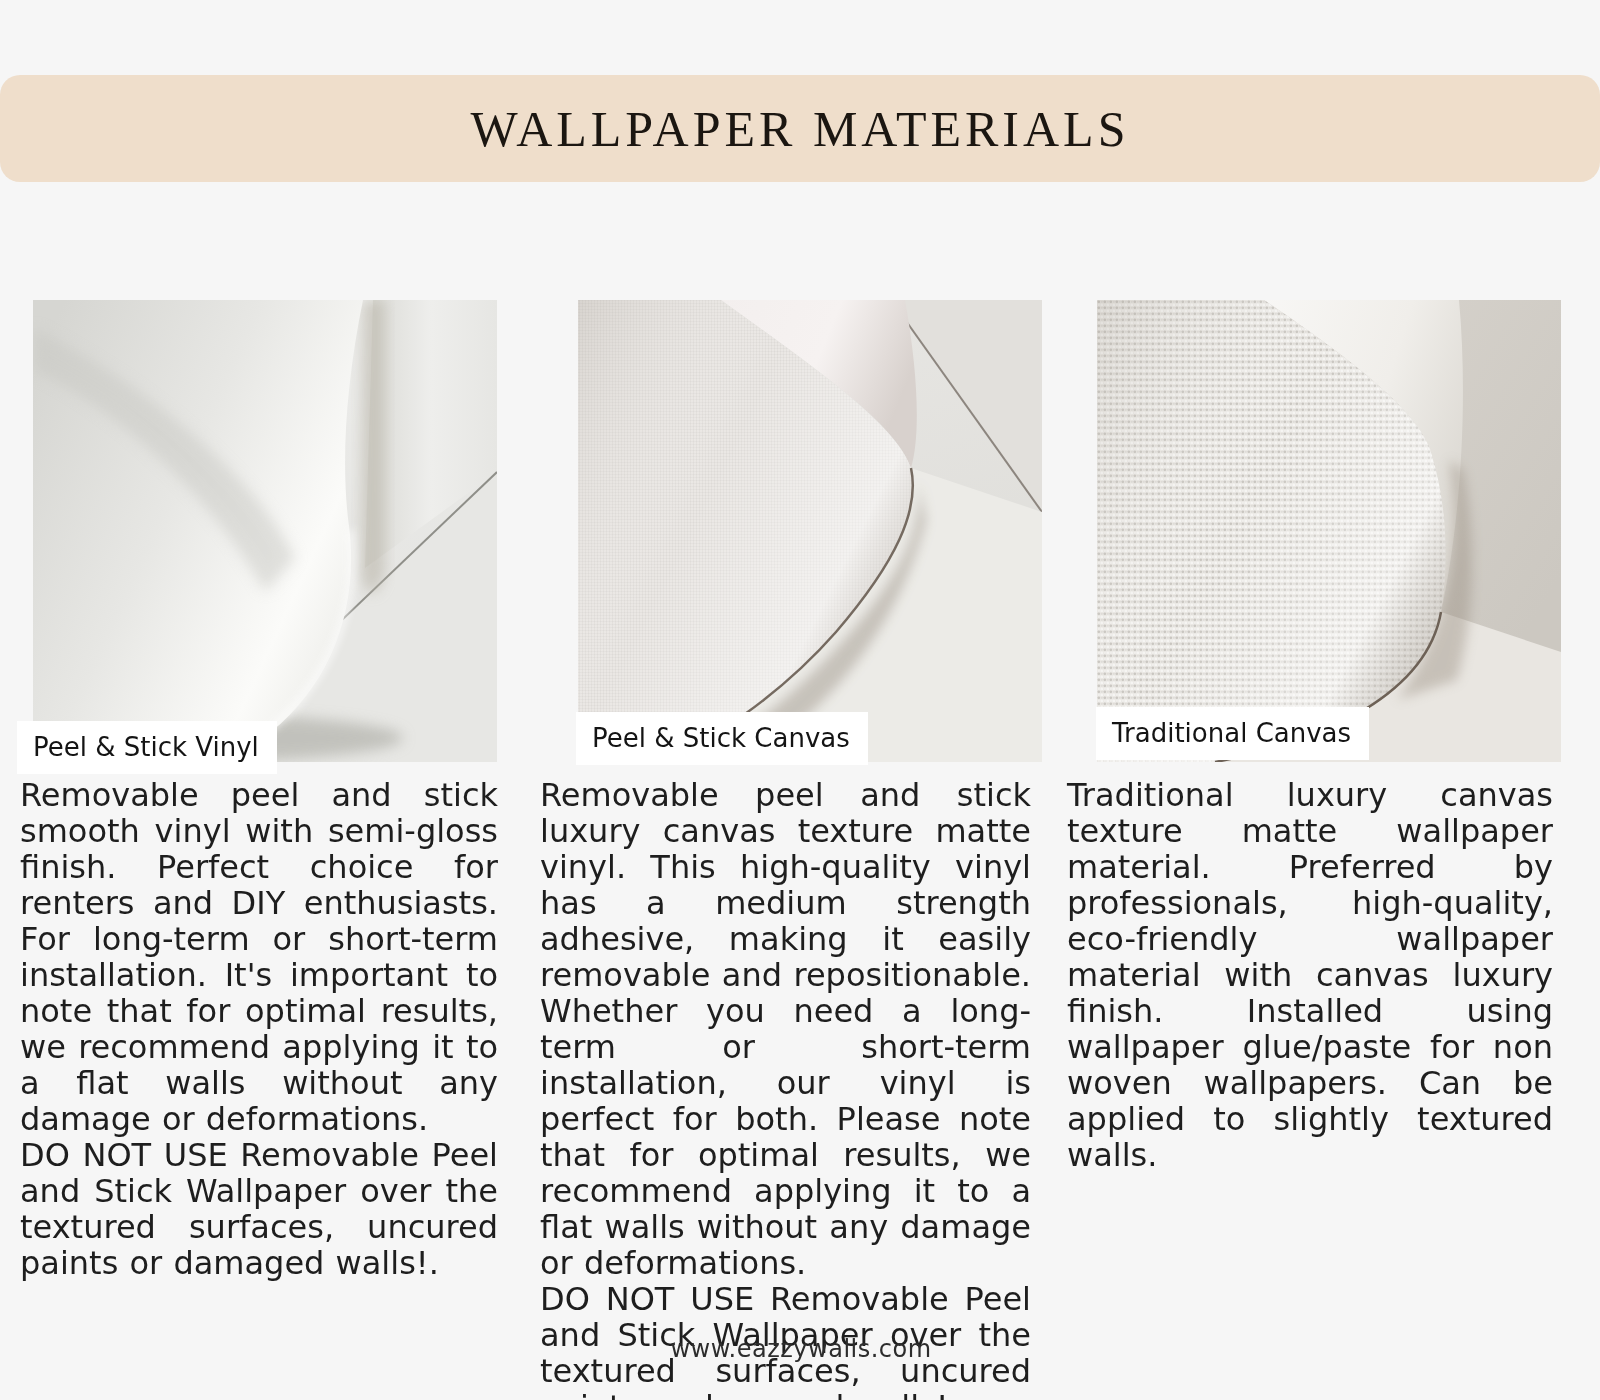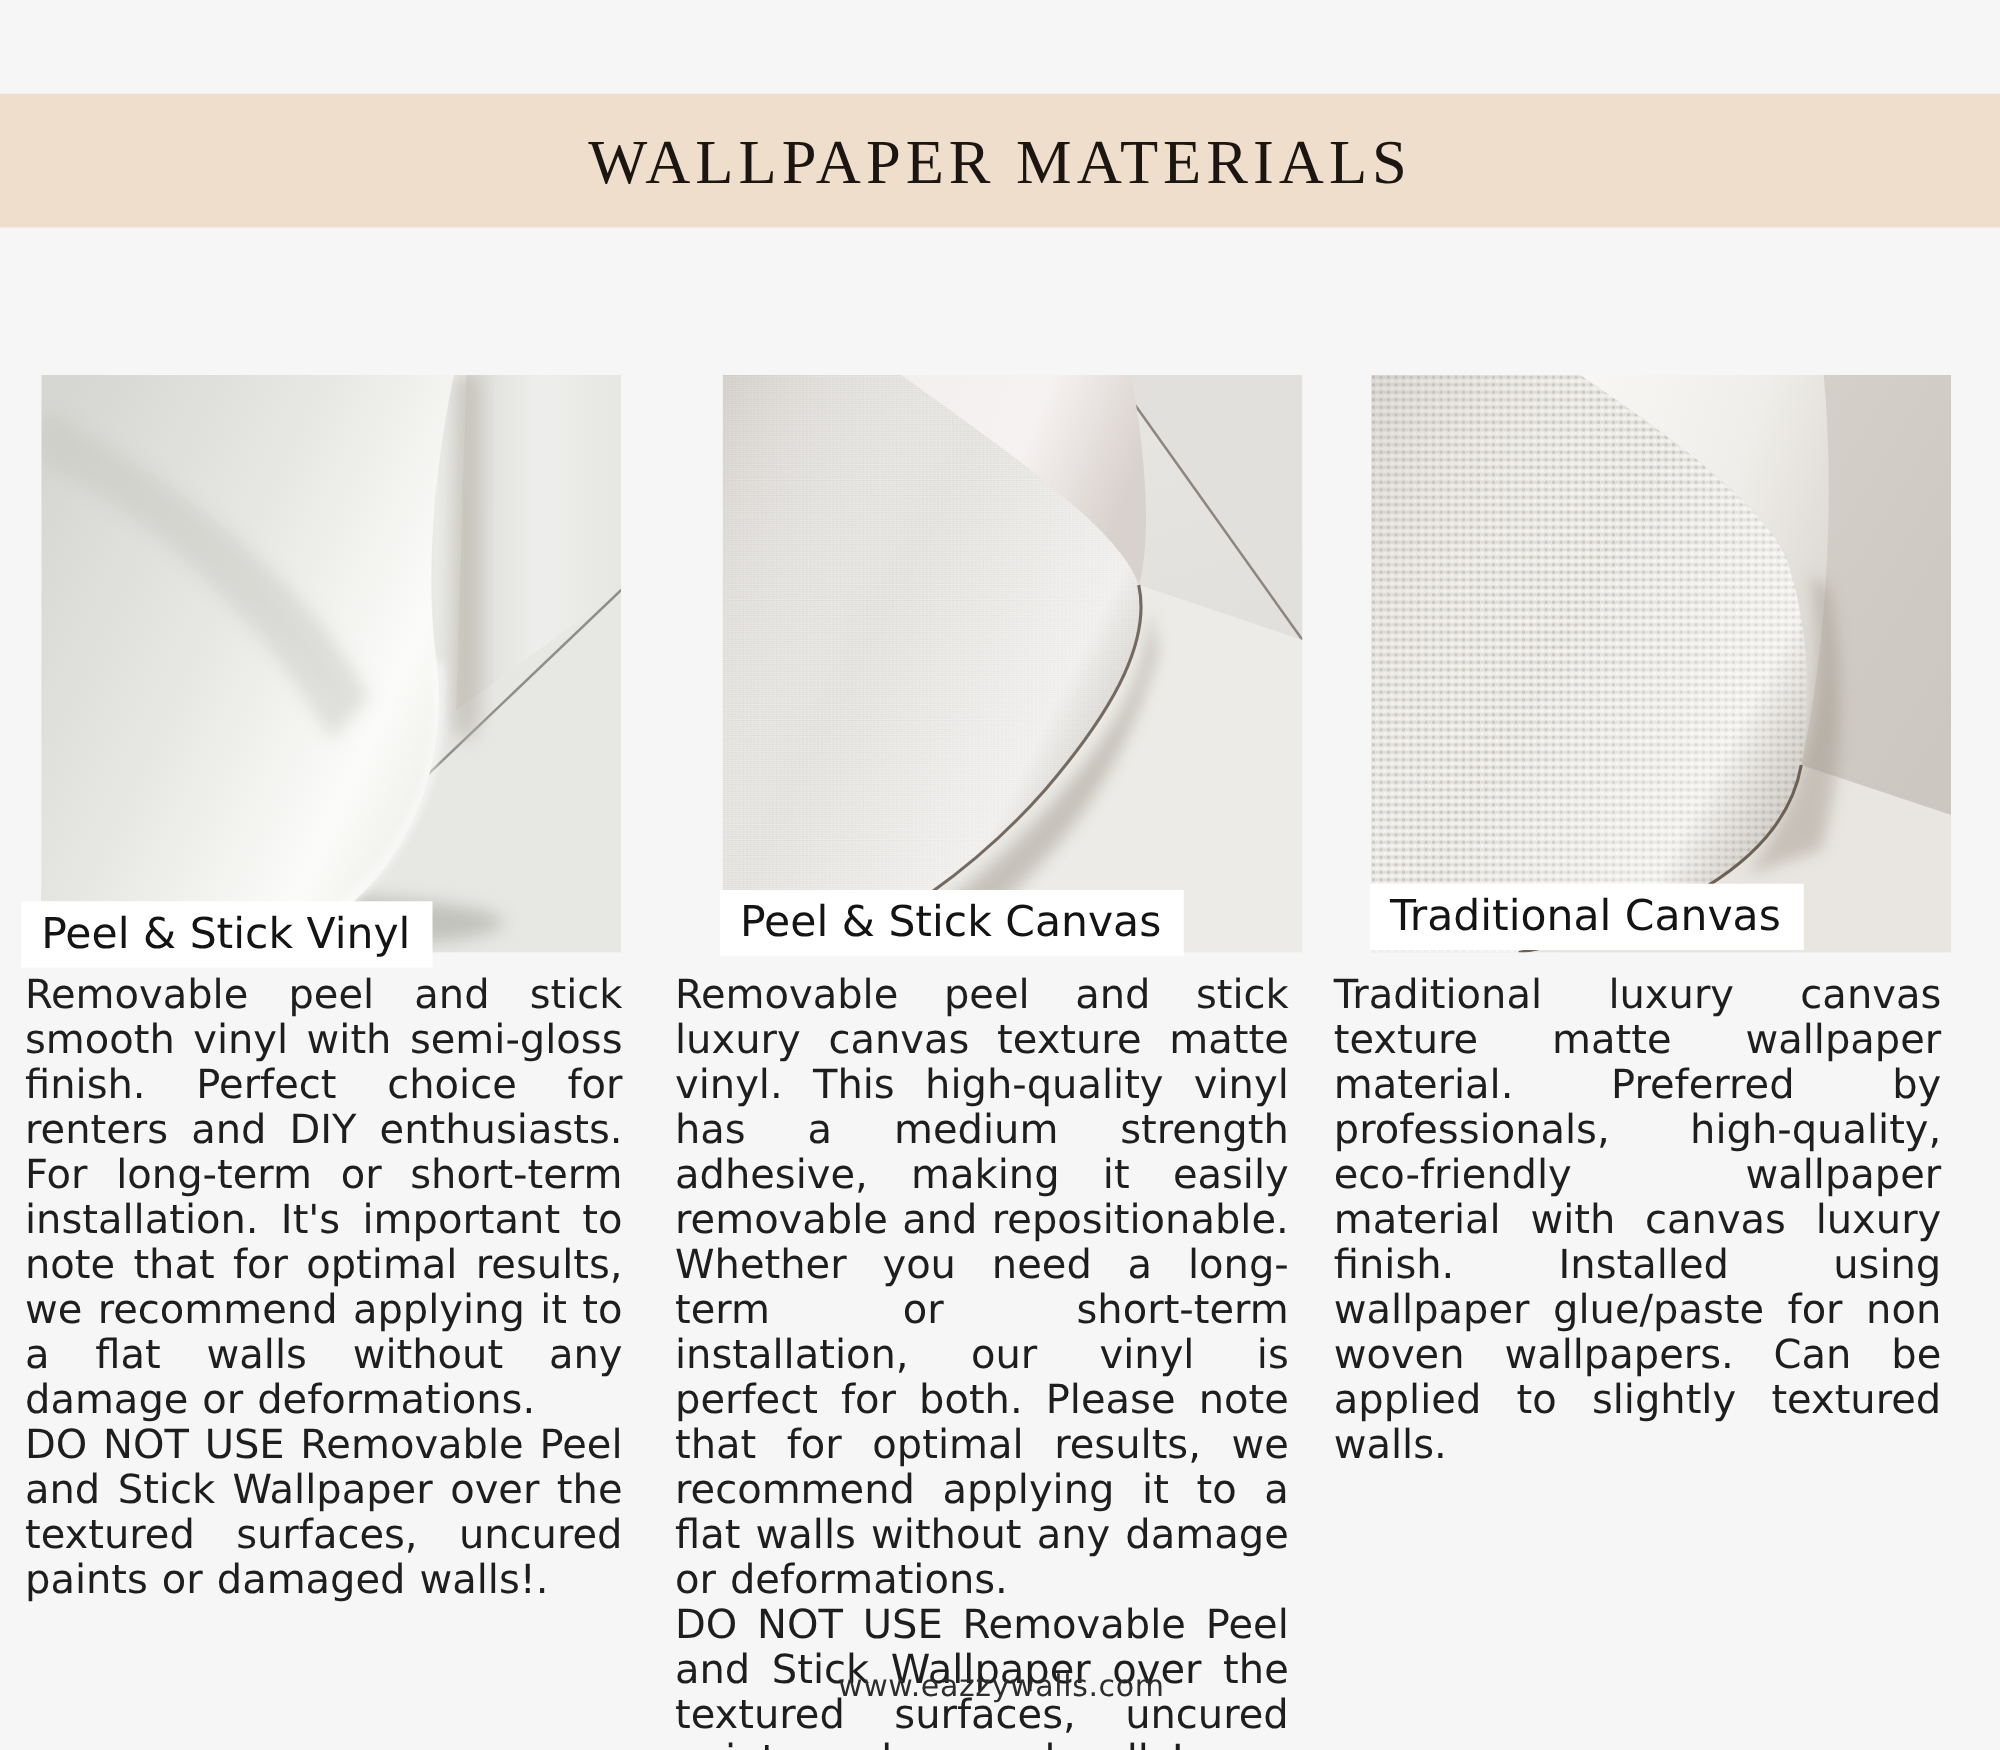--- a/index.html
+++ b/index.html
@@ -13,21 +13,21 @@
   html,body{margin:0;padding:0;}
   body{
     width:1600px;height:1400px;
     position:relative;overflow:hidden;
     background:var(--page-bg);
     font-family:"DejaVu Sans","Liberation Sans",sans-serif;
   }
   .band{
     position:absolute;left:0;top:75px;width:1600px;height:107px;
     background:var(--band);
-    display:flex;align-items:center;justify-content:center;
+    display:flex;align-items:center;justify-content:center;border-radius:20px;
   }
   .page-title{
     margin:0;
     font-family:"Liberation Serif","DejaVu Serif",serif;
     font-weight:normal;
     font-size:50px;
     letter-spacing:4px;
     color:var(--title);
     white-space:nowrap;
   }
@@ -36,21 +36,21 @@
     overflow:hidden;
   }
   .photo svg{display:block;width:100%;height:100%;}
   #photo-1{left:33px;}
   #photo-2{left:578px;}
   #photo-3{left:1097px;}
   .material-label{
     position:absolute;
     background:var(--label-bg);
     color:#141414;
-    font-size:34px;line-height:34px;
+    font-size:26px;line-height:34px;
     padding:9px 18px 10px 16px;
     white-space:nowrap;
   }
   #label-1{left:17px;top:721px;}
   #label-2{left:576px;top:712px;text-align:center;}
   #label-3{left:1096px;top:707px;}
   .col-text{
     position:absolute;top:777px;
     font-size:32px;line-height:36px;
     text-align:justify;

